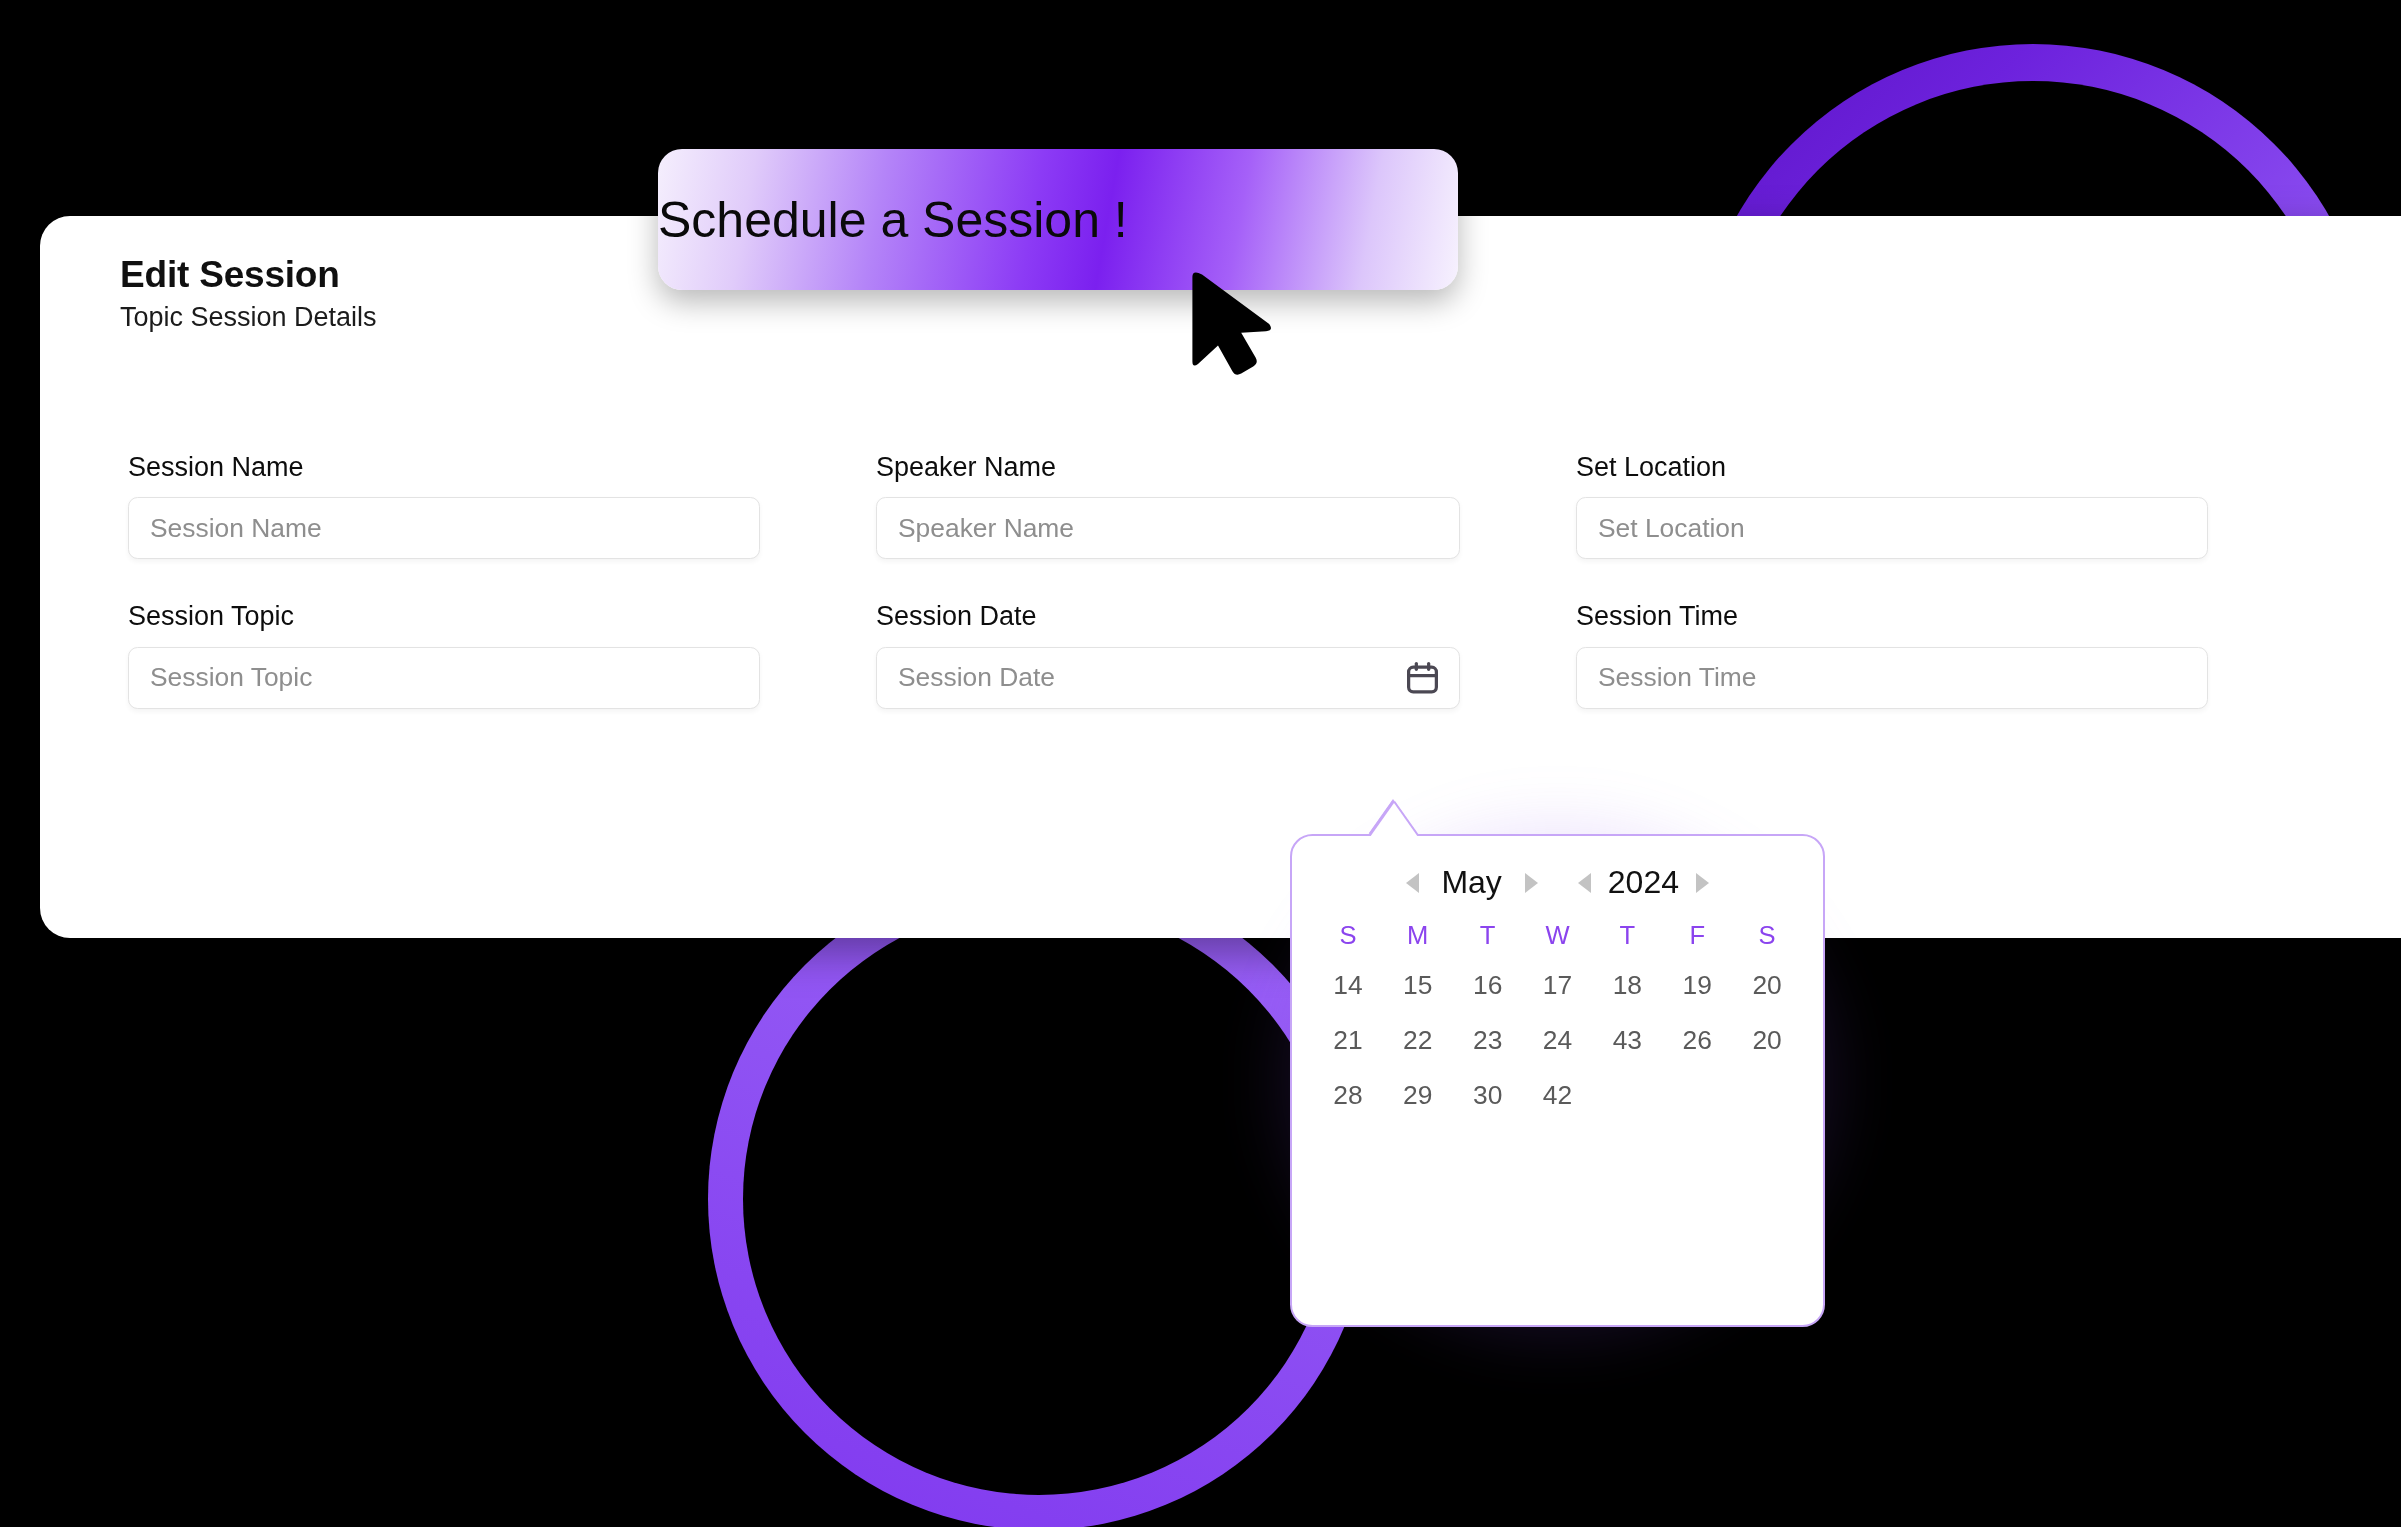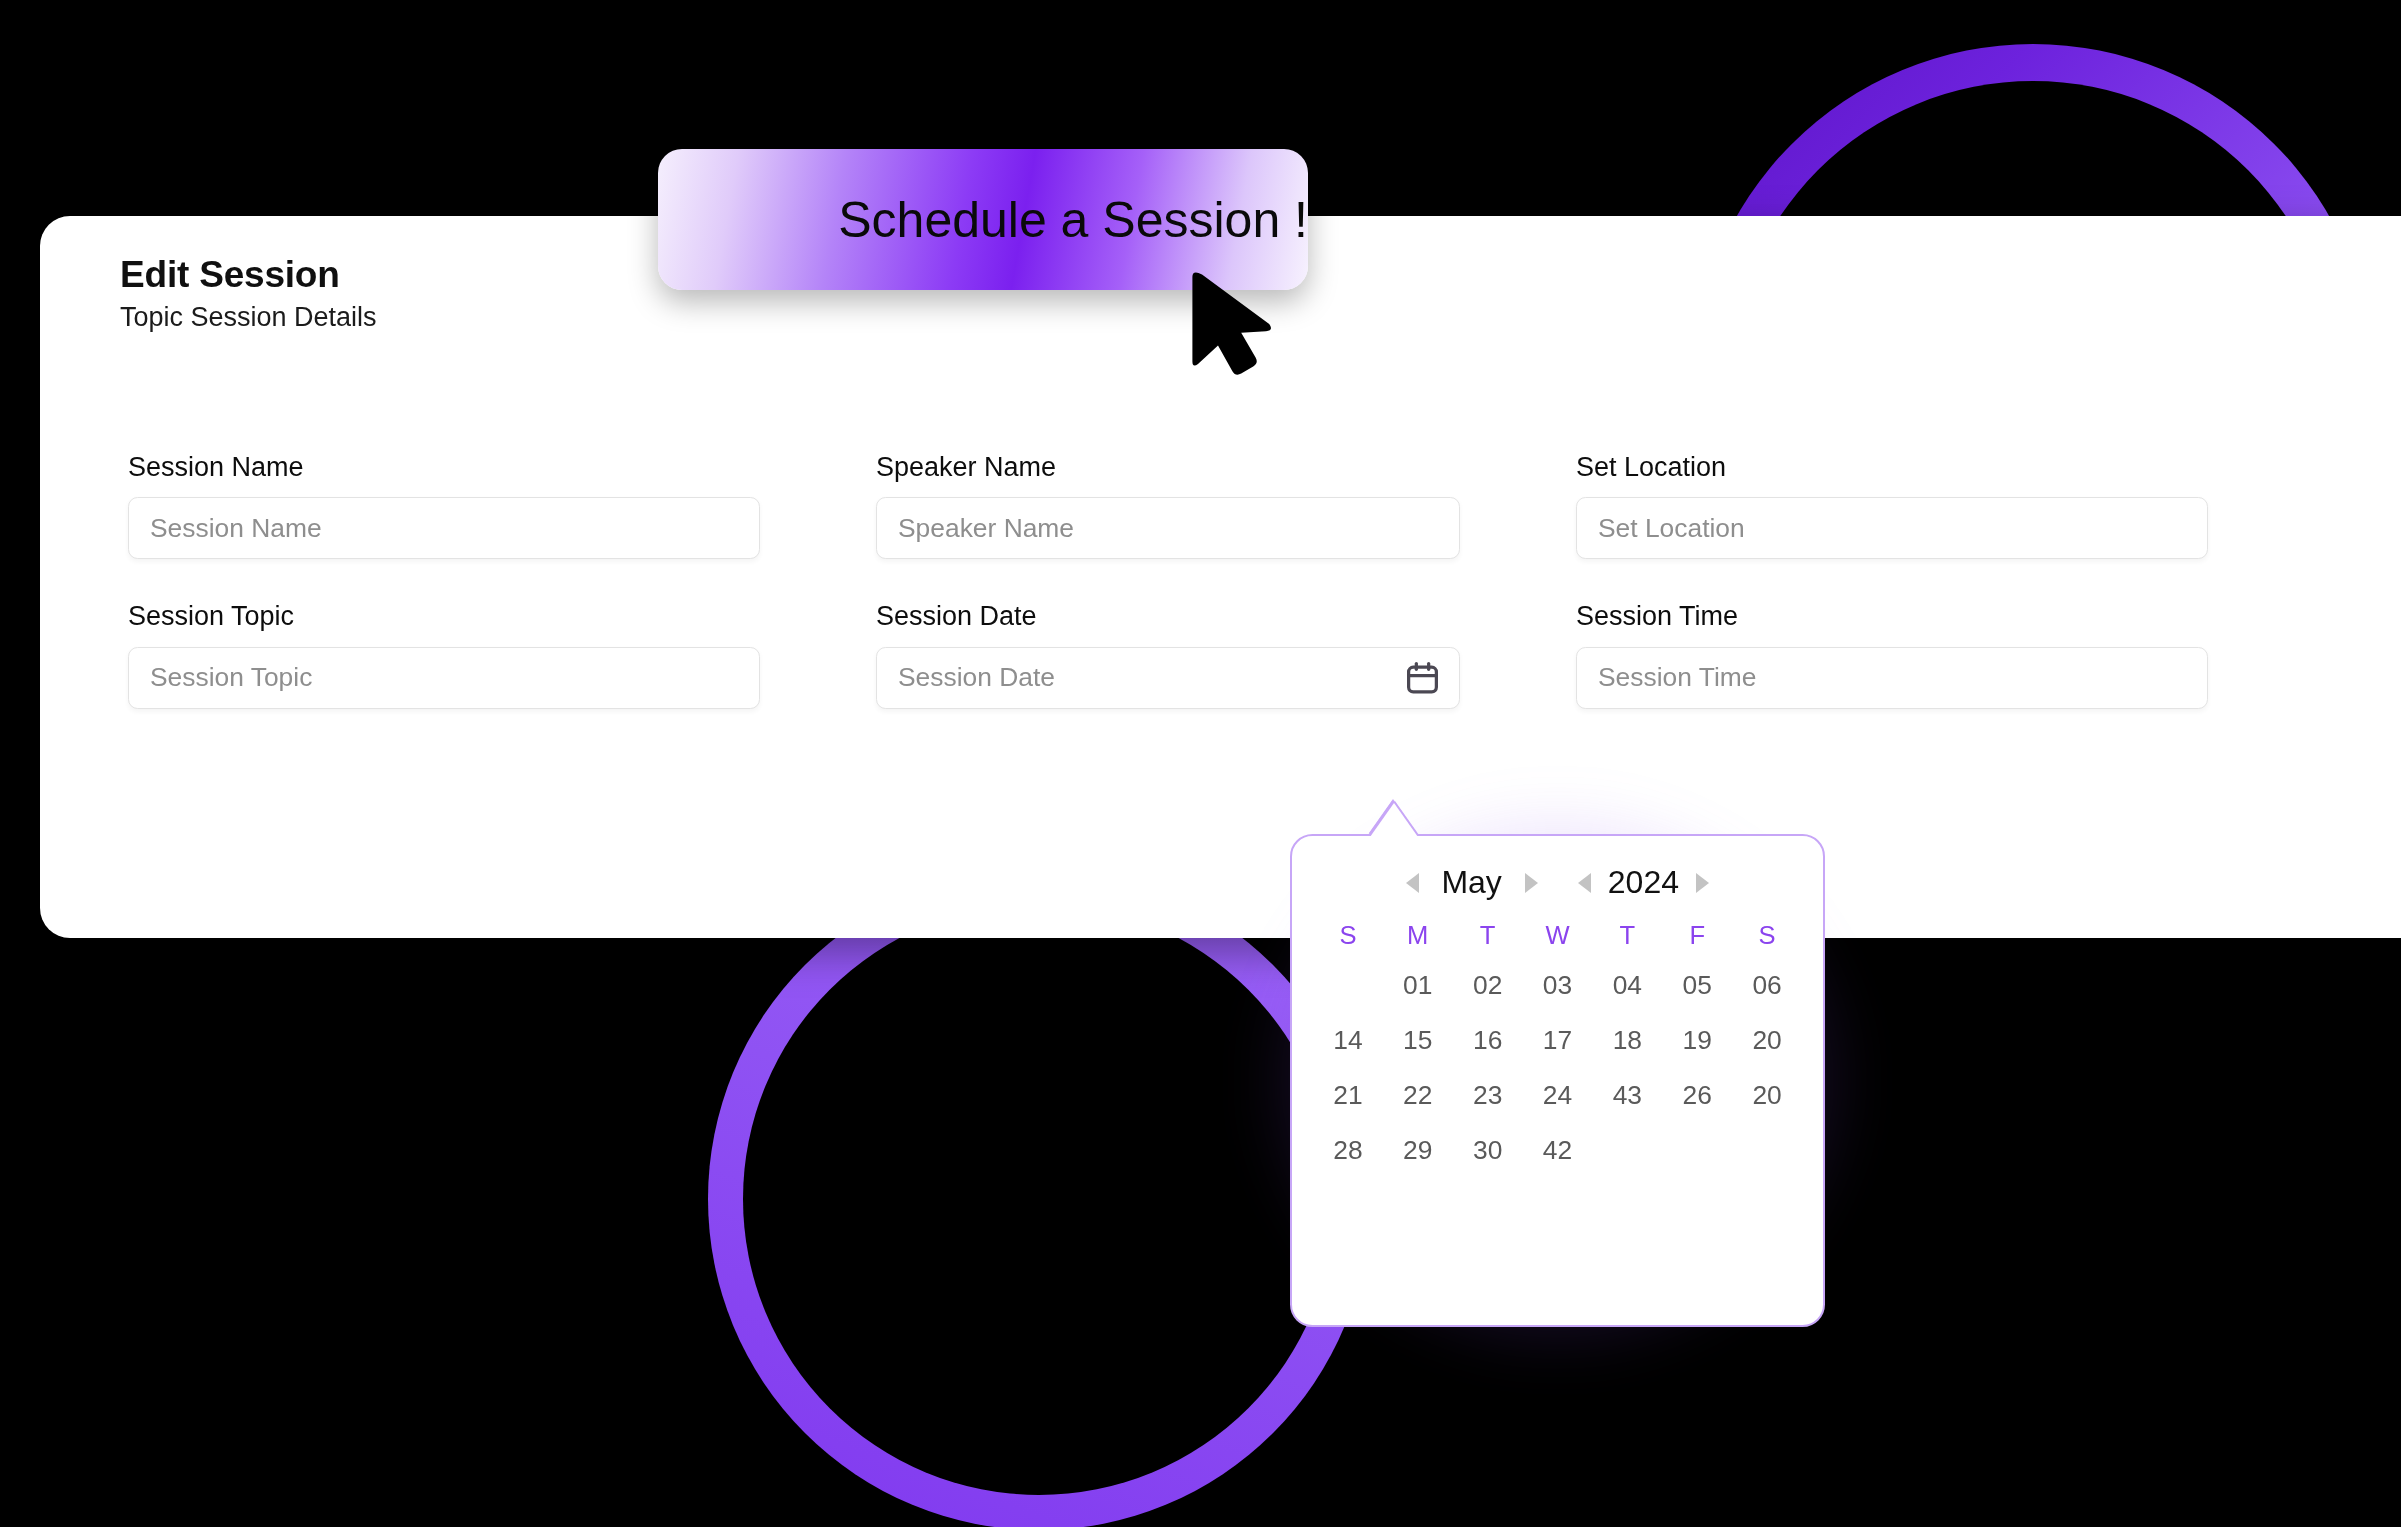--- a/index.html
+++ b/index.html
@@ -112,34 +112,34 @@
     transform: translateY(-50%);
     width: 37px; height: 37px;
     display: flex; align-items: center; justify-content: center;
     cursor: pointer;
   }
 
   
   #schedule-badge {
     position: absolute;
     left: 658px; top: 149px;
-    width: 650px; height: 141px;
+    width: 800px; height: 141px;
     border-radius: 24px;
     background: linear-gradient(100deg,
         #f5effd 0%,
         #e0cbfa 12%,
         #b484f8 28%,
         #8c3bf5 47%,
         #7b20ef 56%,
         #a560f8 72%,
         #dcc6fb 88%,
         #f7f2fe 100%);
     display: flex;
     align-items: center;
-    justify-content: flex-end;
+    justify-content: flex-start;
     box-shadow: 0 11.2px 30px rgba(0,0,0,0.28);
     z-index: 20;
   }
   #schedule-badge-text {
     font-size: 50px;
     color: #0a0a0a;
     white-space: nowrap;
   }
 
   
@@ -333,29 +333,20 @@
         <span class="dp-weekday">S</span>
         <span class="dp-weekday">M</span>
         <span class="dp-weekday">T</span>
         <span class="dp-weekday">W</span>
         <span class="dp-weekday">T</span>
         <span class="dp-weekday">F</span>
         <span class="dp-weekday">S</span>
       </div>
     <div id="dp-weeks">
         <div class="dp-week">
-          <span class="dp-day empty"></span>
-          <span class="dp-day">01</span>
-          <span class="dp-day">02</span>
-          <span class="dp-day">03</span>
-          <span class="dp-day">04</span>
-          <span class="dp-day">05</span>
-          <span class="dp-day">06</span>
-        </div>
-        <div class="dp-week">
           <span class="dp-day">14</span>
           <span class="dp-day">15</span>
           <span class="dp-day">16</span>
           <span class="dp-day">17</span>
           <span class="dp-day">18</span>
           <span class="dp-day">19</span>
           <span class="dp-day">20</span>
         </div>
         <div class="dp-week">
           <span class="dp-day">21</span>

